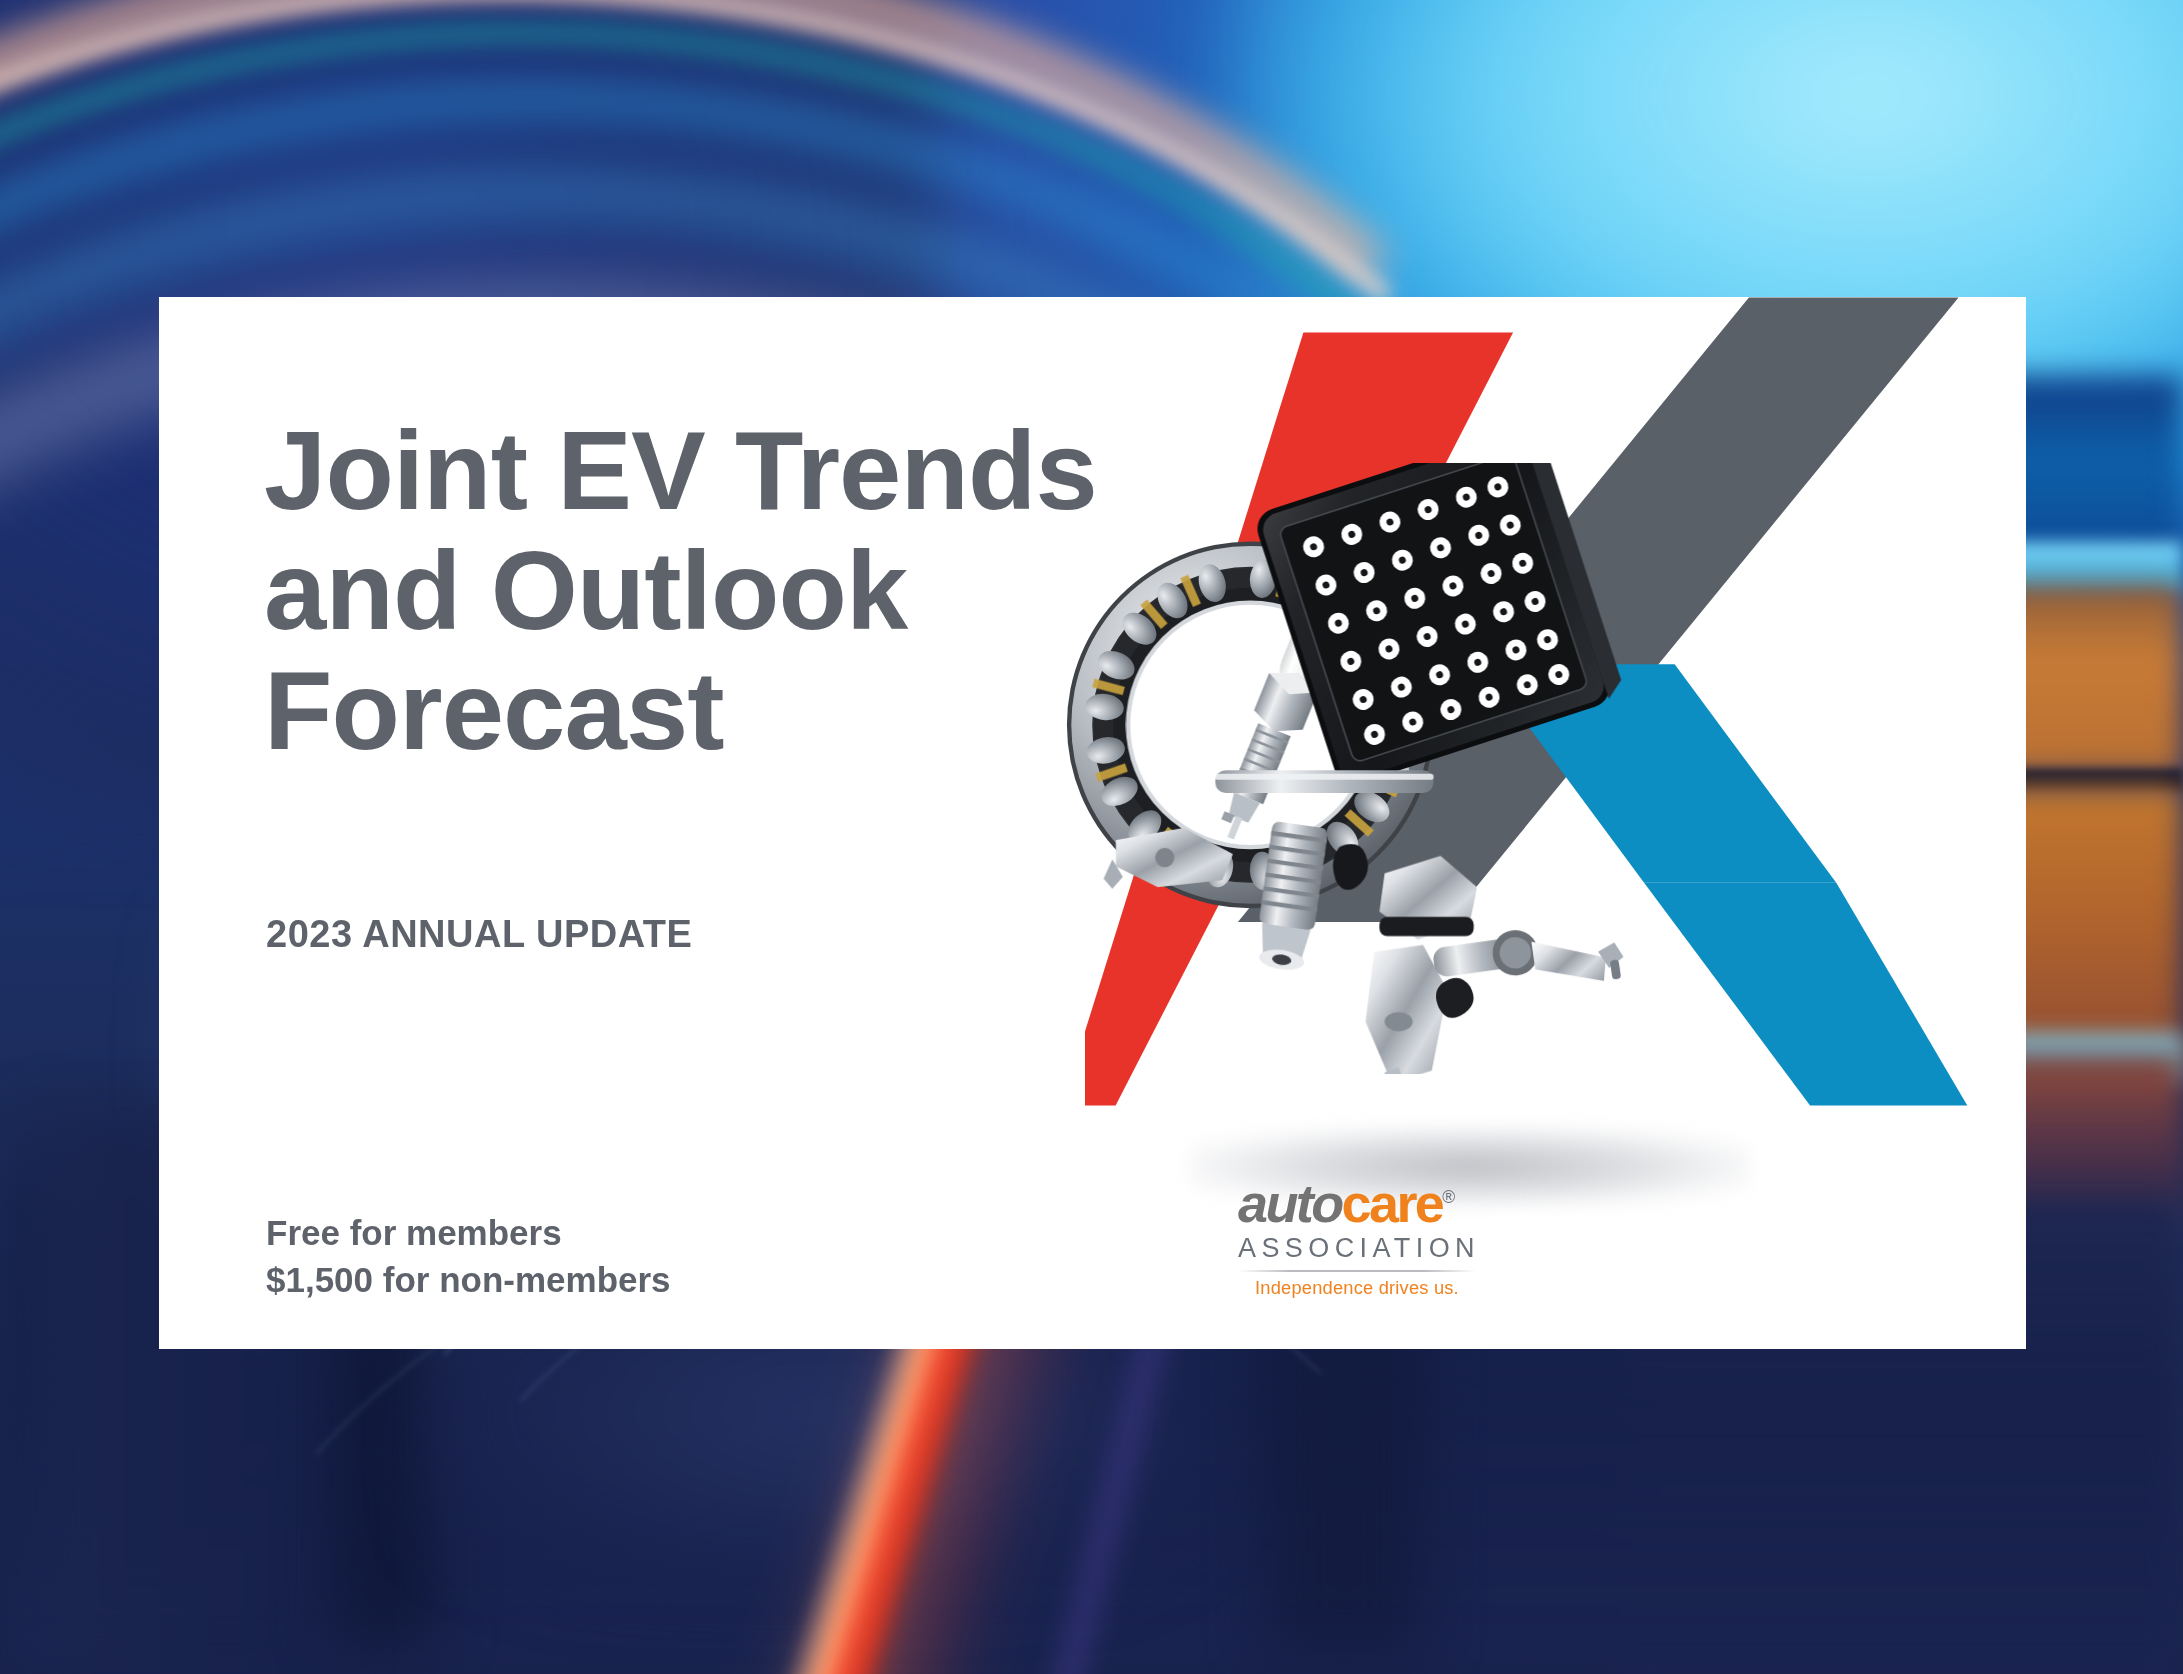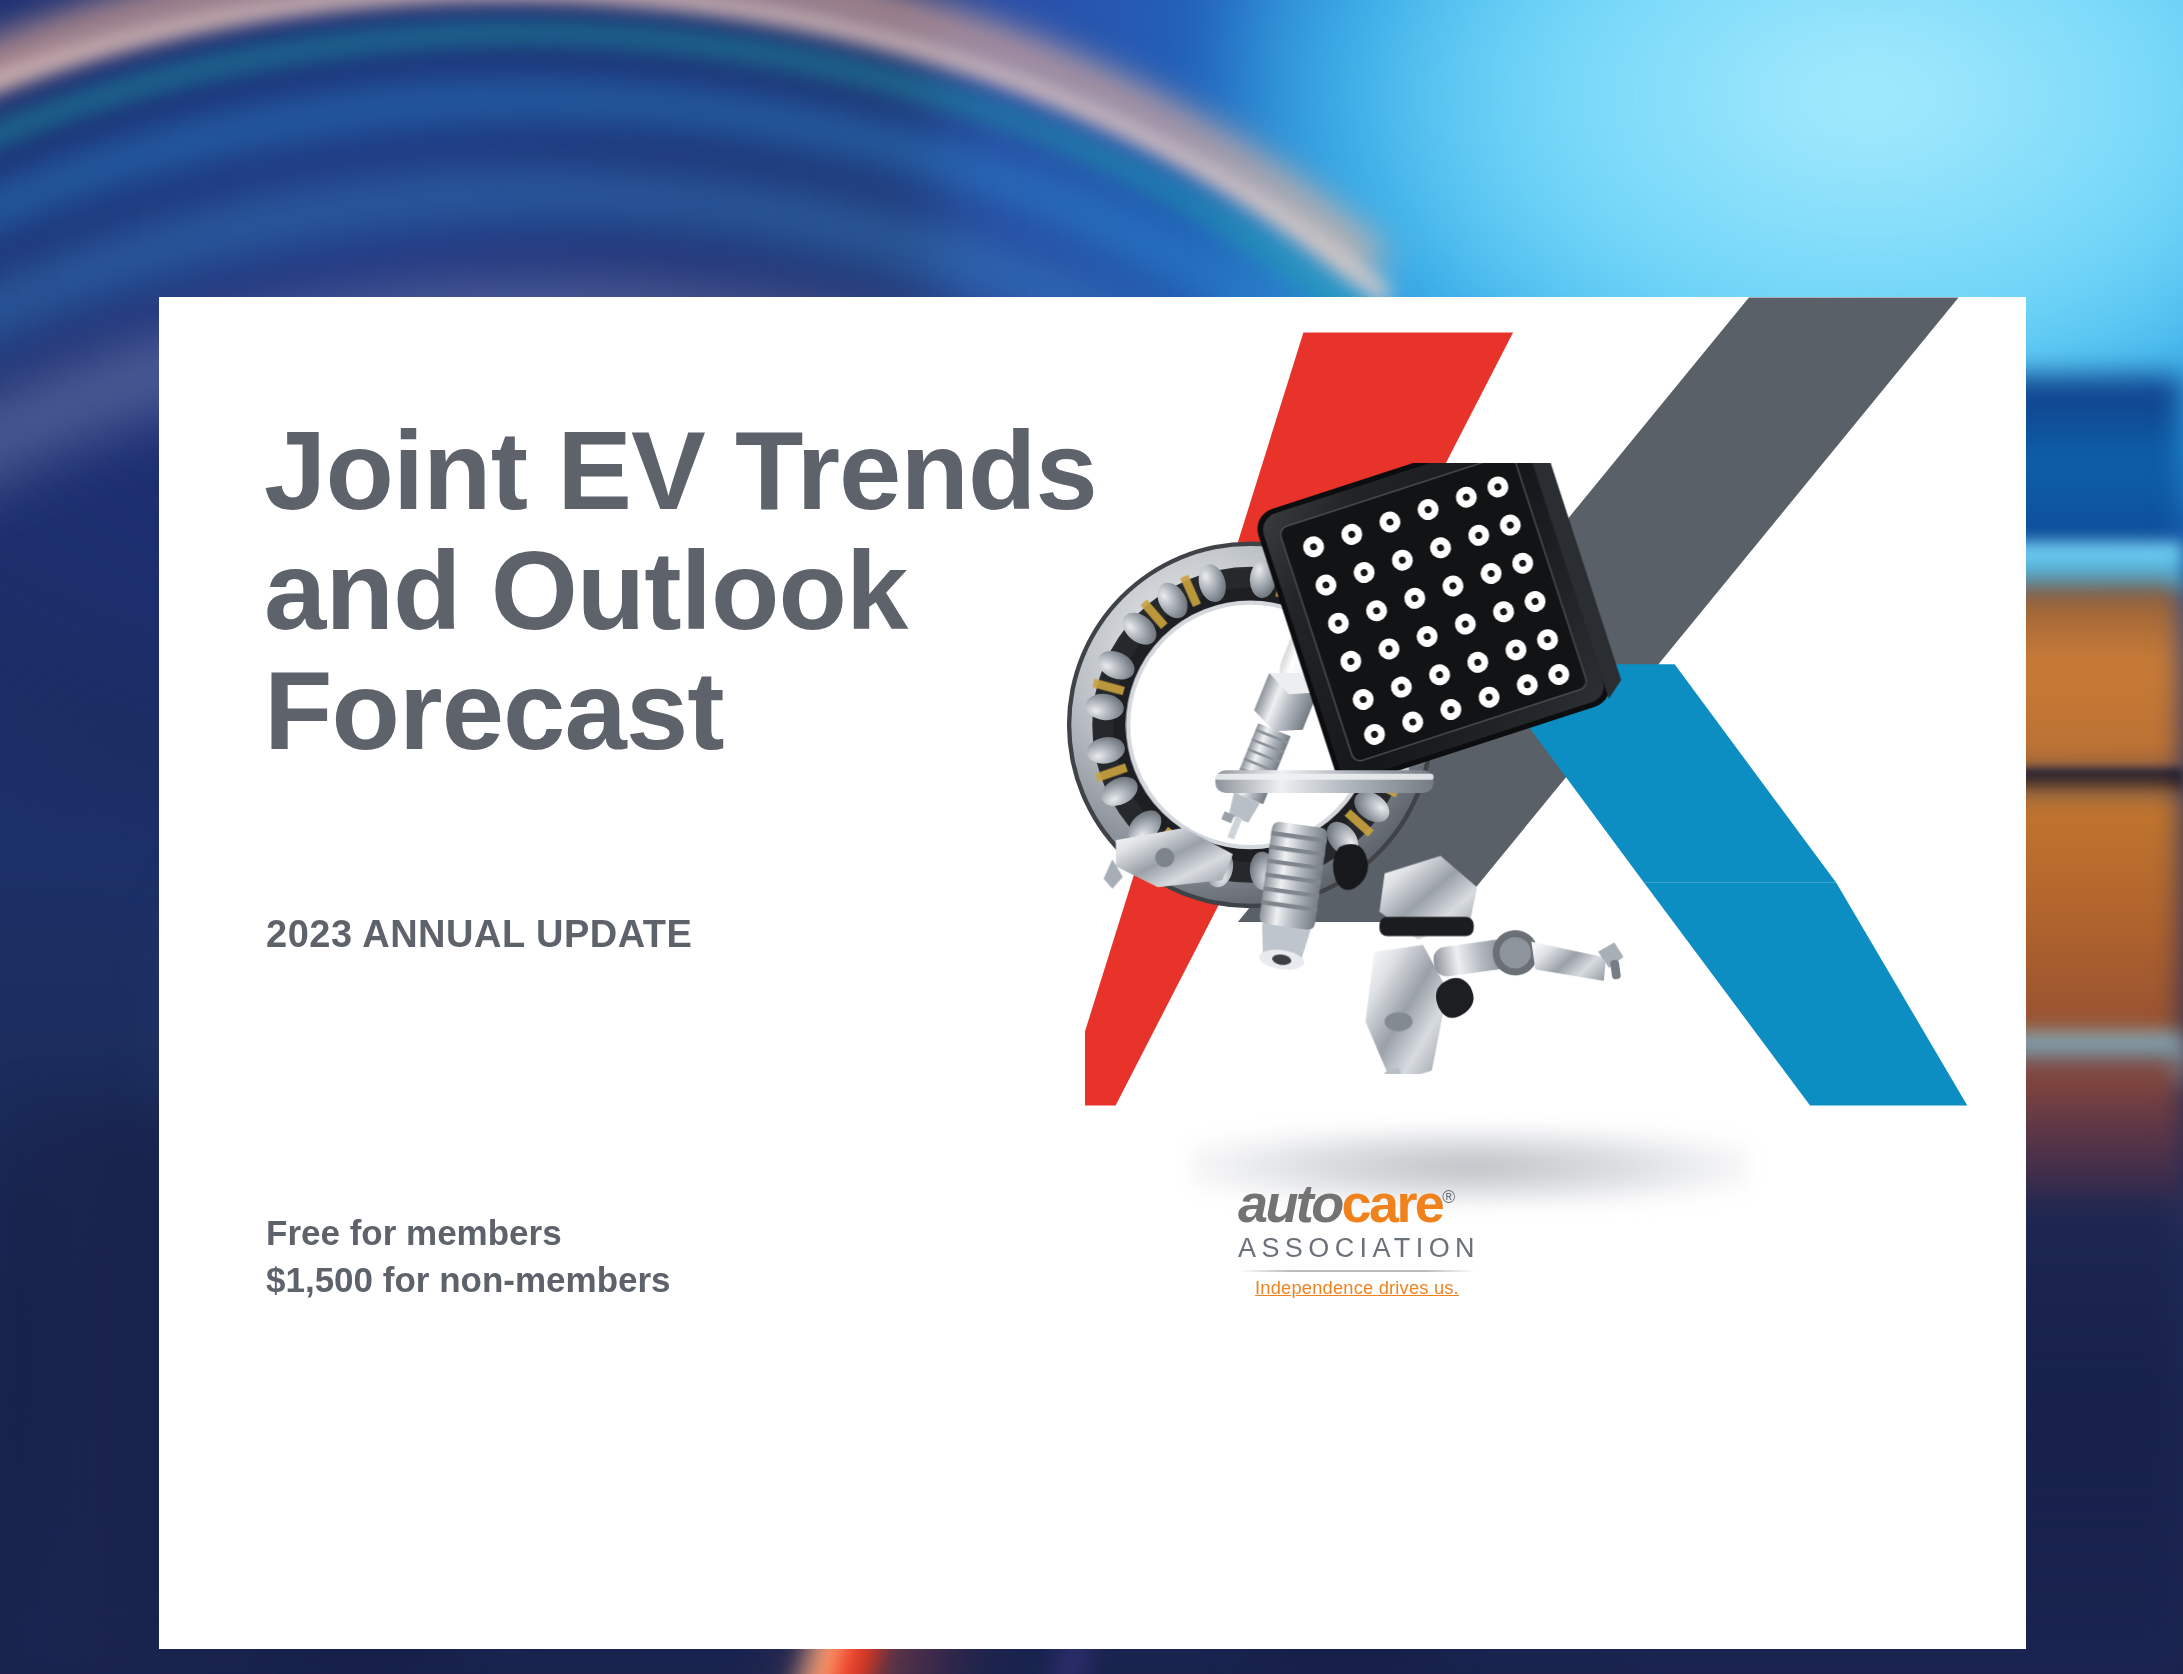--- a/index.html
+++ b/index.html
@@ -207,21 +207,21 @@
   }
   .thread-1 { left:297px;  bottom:-611px; width:1223px; height:1135px; transform:rotate(-4deg); }
   .thread-2 { left:367px;  bottom:-681px; width:1135px; height:1135px; transform:rotate(-2deg);
               border-top-color:rgba(150,170,215,0.22); }
   .thread-3 { left:157px;  bottom:-786px; width:1485px; height:1266px; transform:rotate(-6deg);
               border-top-color:rgba(180,195,230,0.18); }
 
   
   #slide {
     position:absolute;
-    left:159px; top:297px; width:1867px; height:1352px;
+    left:159px; top:297px; width:1867px; height:1052px;
     background:#ffffff;
     overflow:hidden;
   }
 
   
   #headline {
     position:absolute; left:105px; top:114px; width:1031px;
     font-size:112px; font-weight:bold; line-height:1.07;
     letter-spacing:-0.9px;
     color:#5e636b;
@@ -277,21 +277,21 @@
   }
   .ac-assoc {
     font-size:27px; font-weight:normal; color:#6b7179;
     letter-spacing:5.4px; margin-top:5px;
   }
   .ac-rule {
     height:1.7px; margin:6.1px 0 5.2px 0;
     background:linear-gradient(90deg,rgba(180,180,185,0),#b9bbbf 22%,#b9bbbf 78%,rgba(180,180,185,0));
   }
   .ac-tag {
-    font-size:18.3px; color:#f0821e; letter-spacing:0.2px; text-align:center;text-decoration:underline;
+    font-size:18.3px; color:#f0821e; letter-spacing:0.2px; text-align:center;
   }
   
   #logo-mema { width:262px; padding-top:12.2px; }
   .mm-word {
     font-size:63px; font-weight:normal; line-height:0.9;
     letter-spacing:-0.9px; color:#2b2b2b;
     font-family:"Liberation Sans", sans-serif;
   }
   .mm-dot { color:#d8232a; }
   .mm-sub {

